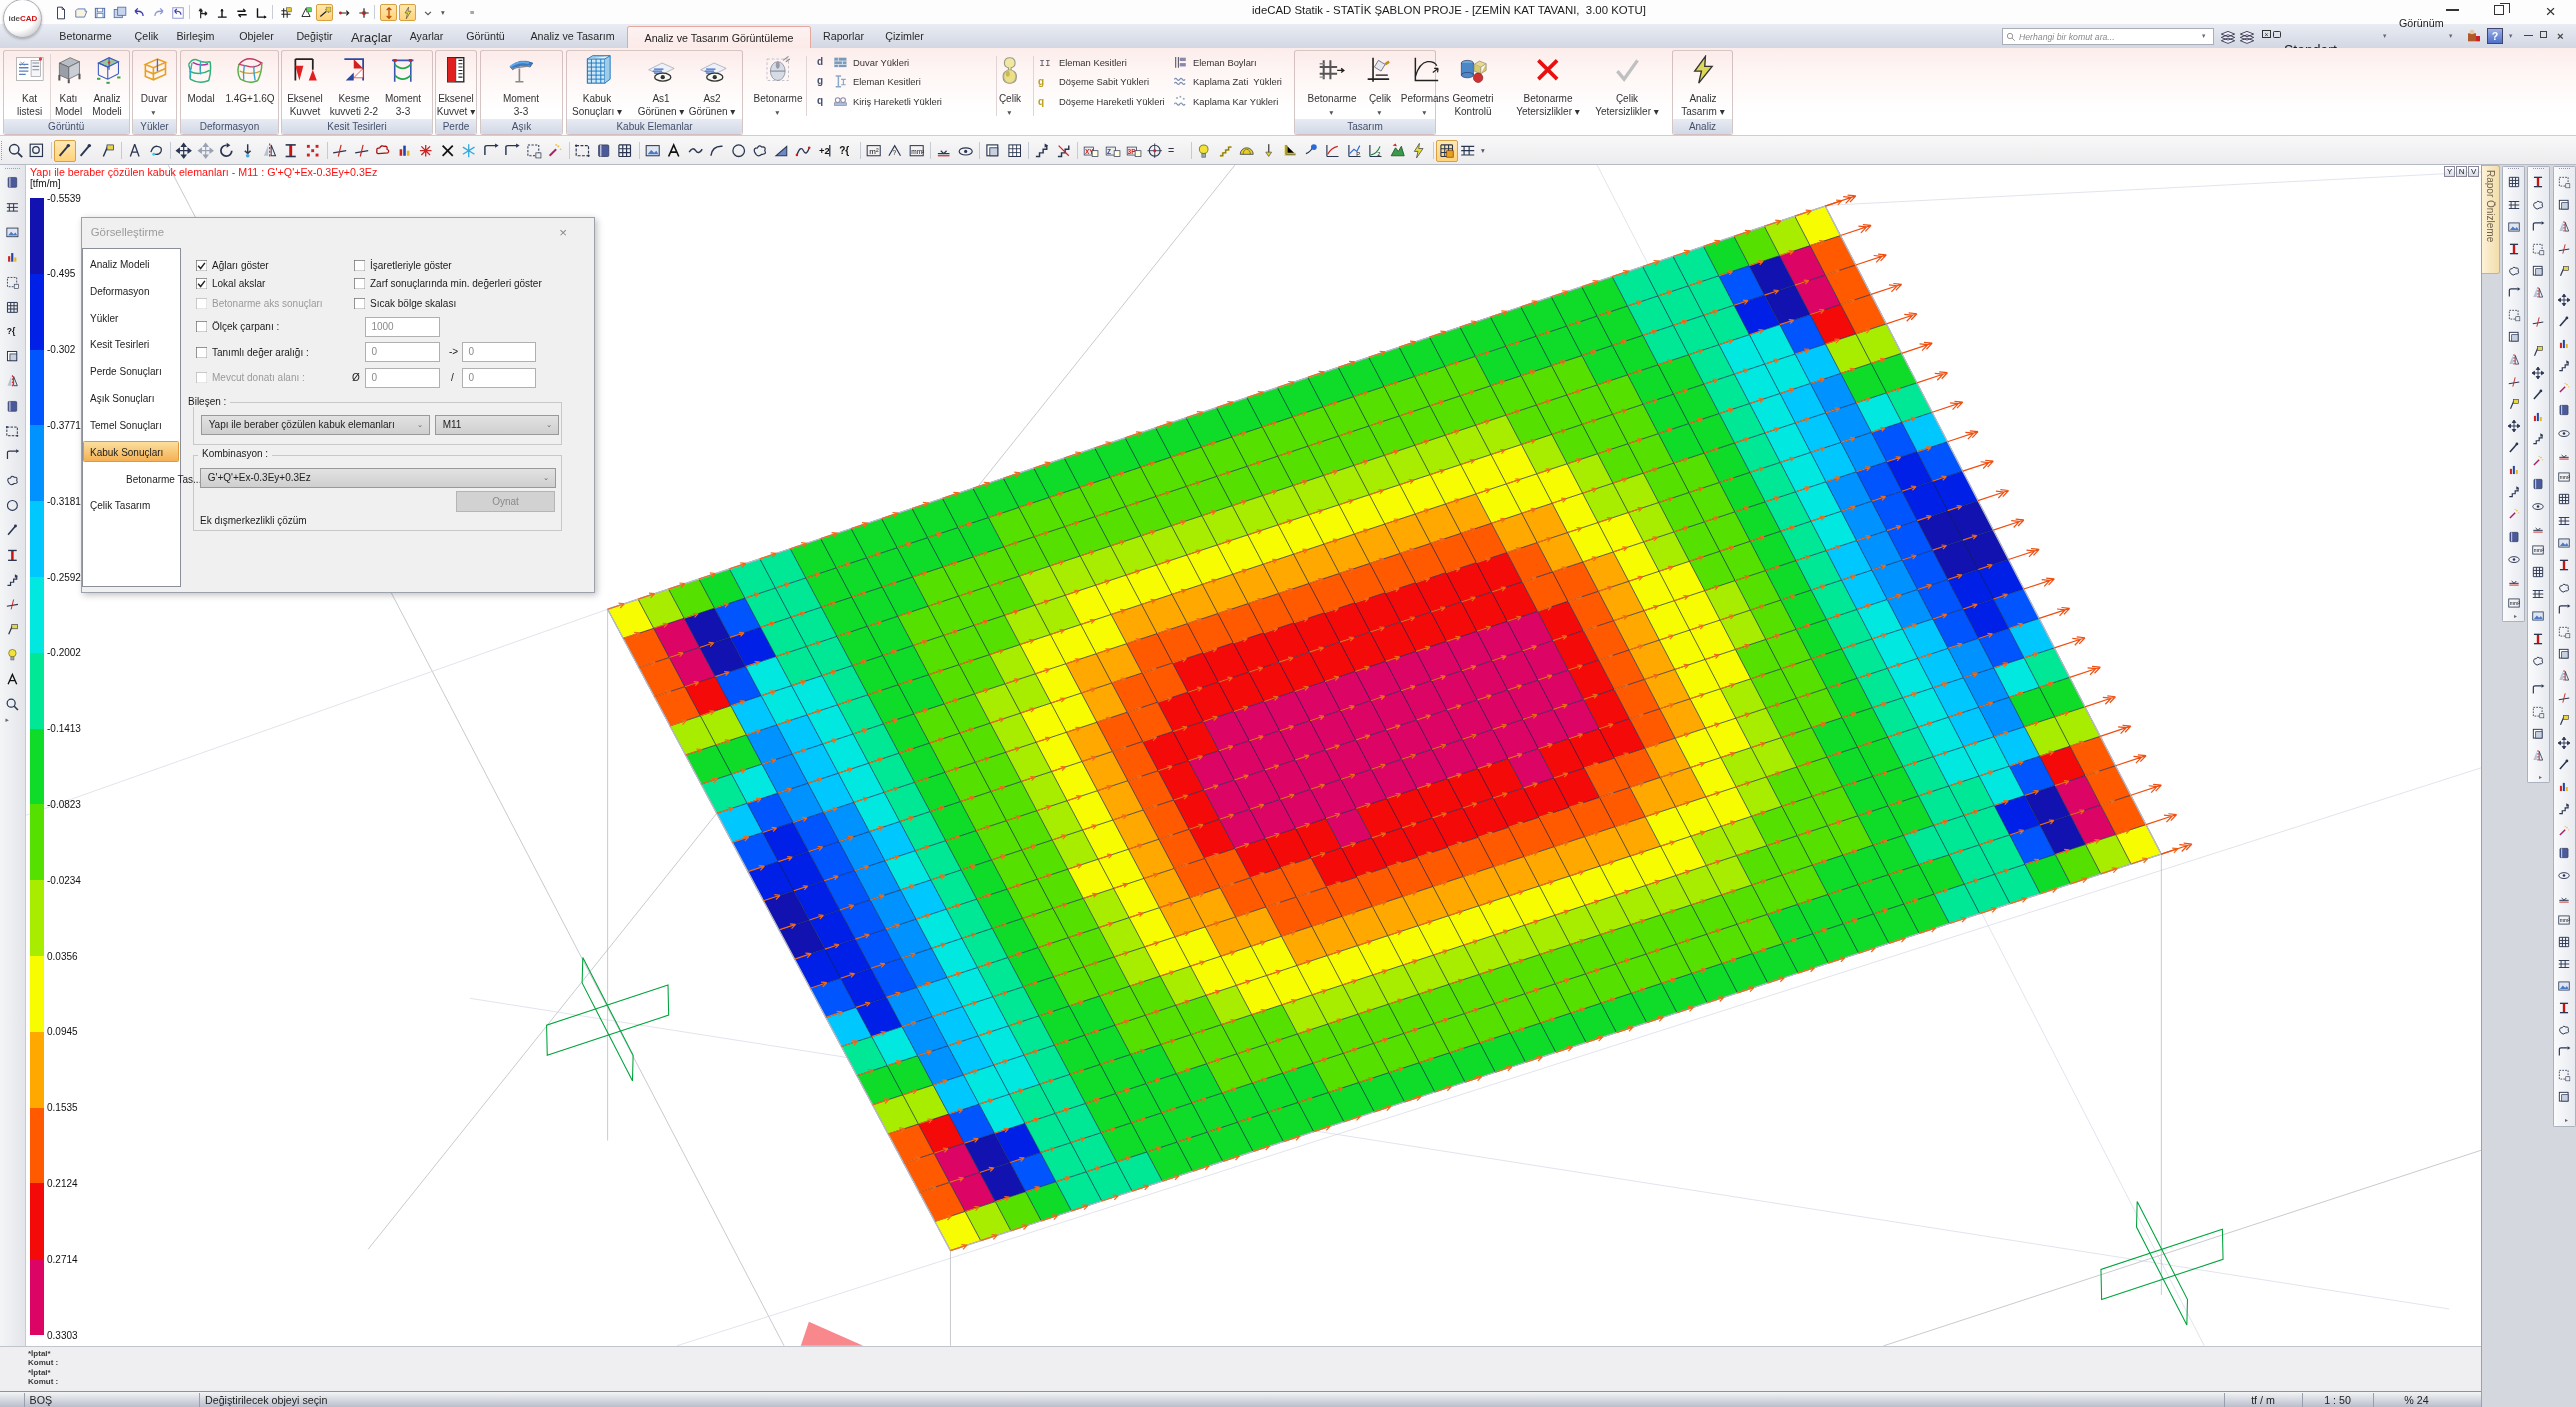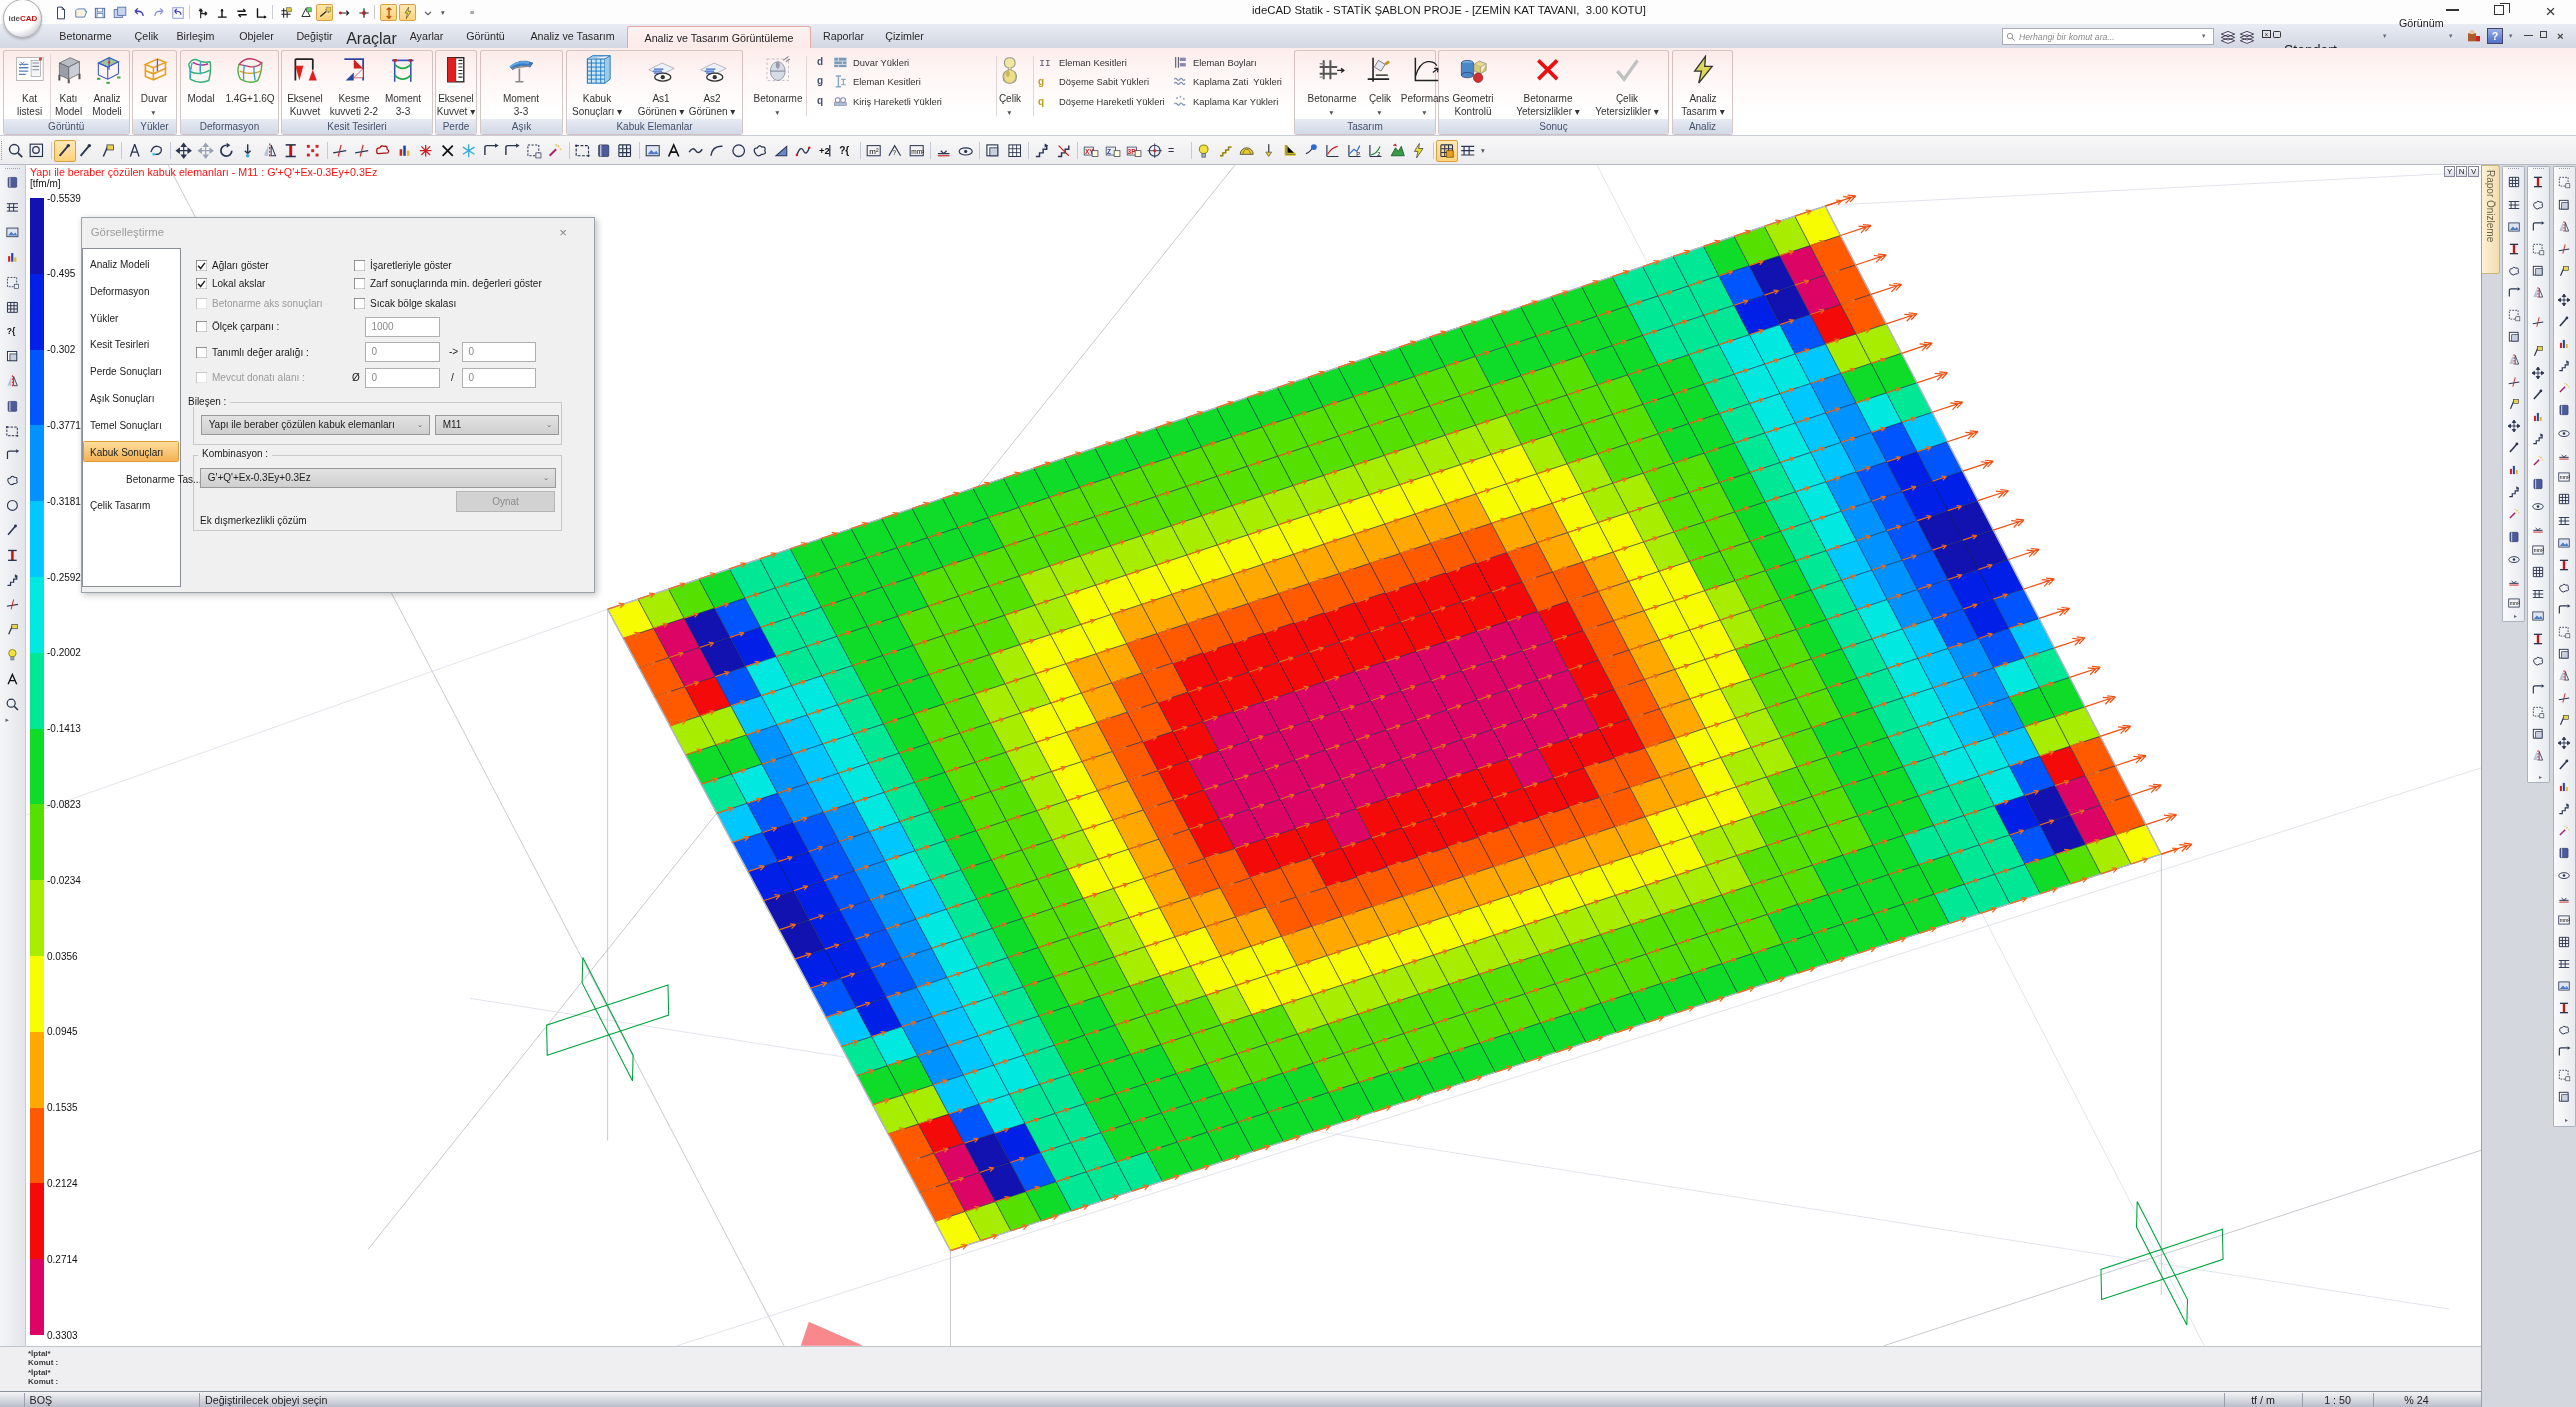--- a/index.html
+++ b/index.html
@@ -124,21 +124,21 @@
       <span style="color:#555;font-weight:bold">ide</span>
       <span style="color:#cc1111;font-weight:bold">CAD</span>
     </div>
 <div class="ab" style="left:0;top:24px;width:2576px;height:24px;background:linear-gradient(#e9ecf3,#d2d7e3)"></div>
 <div class="ab" style="left:627px;top:25.5px;width:184px;height:23px;background:linear-gradient(#fdf3f2,#fbe9e7);border:0.7px solid #e5a89f;border-bottom:none;border-radius:2.7px 2.7px 0 0;display:flex;align-items:center;justify-content:center;font-size:10.7px;color:#222">Analiz ve Tasarım Görüntüleme</div>
 <div class="ab" style="left:32px;top:29.5px;width:107px;text-align:center;font-size:10.7px;color:#2a2a2a">Betonarme</div>
 <div class="ab" style="left:93px;top:29.5px;width:107px;text-align:center;font-size:10.7px;color:#2a2a2a">Çelik</div>
 <div class="ab" style="left:142px;top:29.5px;width:107px;text-align:center;font-size:10.7px;color:#2a2a2a">Birleşim</div>
 <div class="ab" style="left:203px;top:29.5px;width:107px;text-align:center;font-size:10.7px;color:#2a2a2a">Objeler</div>
 <div class="ab" style="left:261px;top:29.5px;width:107px;text-align:center;font-size:10.7px;color:#2a2a2a">Değiştir</div>
-<div class="ab" style="left:318px;top:29.5px;width:107px;text-align:center;font-size:16px;color:#2a2a2a">Araçlar</div>
+<div class="ab" style="left:318px;top:29.5px;width:107px;text-align:center;font-size:13px;color:#2a2a2a">Araçlar</div>
 <div class="ab" style="left:373px;top:29.5px;width:107px;text-align:center;font-size:10.7px;color:#2a2a2a">Ayarlar</div>
 <div class="ab" style="left:432px;top:29.5px;width:107px;text-align:center;font-size:10.7px;color:#2a2a2a">Görüntü</div>
 <div class="ab" style="left:519px;top:29.5px;width:107px;text-align:center;font-size:10.7px;color:#2a2a2a">Analiz ve Tasarım</div>
 <div class="ab" style="left:790px;top:29.5px;width:107px;text-align:center;font-size:10.7px;color:#2a2a2a">Raporlar</div>
 <div class="ab" style="left:851px;top:29.5px;width:107px;text-align:center;font-size:10.7px;color:#2a2a2a">Çizimler</div>
 <div class="ab" style="left:2002px;top:28px;width:212px;height:17.4px;background:#fff;border:0.7px solid #a8adb8;font-size:8.7px;color:#8a8a8a;font-style:italic;padding:2.7px 0 0 16px">Herhangi bir komut ara...</div>
 <div class="ab" style="left:2006px;top:31px;width:9.4px;height:9.4px"><svg width="9.4" height="9.4" viewBox="0 0 14 14">
         <circle cx="6" cy="6" r="4" stroke="#888" fill="none" stroke-width="1.3"></circle>
         <line x1="9" y1="9" x2="13" y2="13" stroke="#888" stroke-width="1.3"></line>
       </svg></div>
@@ -183,23 +183,20 @@
       <div style="position:absolute;left:0;bottom:0;width:100%;height:15.4px;background:linear-gradient(#e7ebf3,#d2d8e6);border-radius:0 0 2.7px 2.7px;text-align:center;font-size:10px;color:#44506b;padding-top:2px">Perde</div>
     </div>
 <div class="ab" style="left:480px;top:50px;width:83px;height:85px;border:0.7px solid rgba(185,160,160,.6);border-radius:2.7px;background:linear-gradient(#fcedeb 6%,#fef6f5 30%,#ffffff 72%)">
       <div style="position:absolute;left:0;bottom:0;width:100%;height:15.4px;background:linear-gradient(#e7ebf3,#d2d8e6);border-radius:0 0 2.7px 2.7px;text-align:center;font-size:10px;color:#44506b;padding-top:2px">Aşık</div>
     </div>
 <div class="ab" style="left:566px;top:50px;width:177px;height:85px;border:0.7px solid rgba(185,160,160,.6);border-radius:2.7px;background:linear-gradient(#fcedeb 6%,#fef6f5 30%,#ffffff 72%)">
       <div style="position:absolute;left:0;bottom:0;width:100%;height:15.4px;background:linear-gradient(#e7ebf3,#d2d8e6);border-radius:0 0 2.7px 2.7px;text-align:center;font-size:10px;color:#44506b;padding-top:2px">Kabuk Elemanlar</div>
     </div>
 <div class="ab" style="left:1294px;top:50px;width:142px;height:85px;border:0.7px solid rgba(185,160,160,.6);border-radius:2.7px;background:linear-gradient(#fcedeb 6%,#fef6f5 30%,#ffffff 72%)">
       <div style="position:absolute;left:0;bottom:0;width:100%;height:15.4px;background:linear-gradient(#e7ebf3,#d2d8e6);border-radius:0 0 2.7px 2.7px;text-align:center;font-size:10px;color:#44506b;padding-top:2px">Tasarım</div>
-    </div>
-<div class="ab" style="left:1438px;top:50px;width:231px;height:85px;border:0.7px solid rgba(185,160,160,.6);border-radius:2.7px;background:linear-gradient(#fcedeb 6%,#fef6f5 30%,#ffffff 72%)">
-      <div style="position:absolute;left:0;bottom:0;width:100%;height:15.4px;background:linear-gradient(#e7ebf3,#d2d8e6);border-radius:0 0 2.7px 2.7px;text-align:center;font-size:10px;color:#44506b;padding-top:2px">Sonuç</div>
     </div>
 <div class="ab" style="left:1672px;top:50px;width:61px;height:85px;border:0.7px solid rgba(185,160,160,.6);border-radius:2.7px;background:linear-gradient(#fcedeb 6%,#fef6f5 30%,#ffffff 72%)">
       <div style="position:absolute;left:0;bottom:0;width:100%;height:15.4px;background:linear-gradient(#e7ebf3,#d2d8e6);border-radius:0 0 2.7px 2.7px;text-align:center;font-size:10px;color:#44506b;padding-top:2px">Analiz</div>
     </div>
 <div class="ic" style="left:14.8px;top:54px;width:29.5px;height:31px">
       <svg width="29.5" height="29.5" viewBox="0 0 44 44">
         <rect x="2" y="4" width="40" height="34" fill="#fff" stroke="#999"></rect>
         <path d="M6,14 h14 M6,19 h14 M6,24 h14 M6,29 h10" stroke="#5a80c0" stroke-width="2"></path>
         <path d="M8,10 l6,6 M14,10 l-6,6" stroke="#88a" stroke-width="1.4"></path>
         <rect x="24" y="8" width="14" height="24" fill="#f4f6fa" stroke="#999"></rect>

